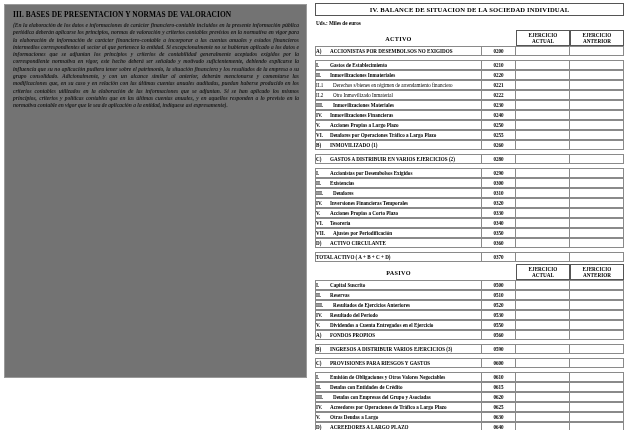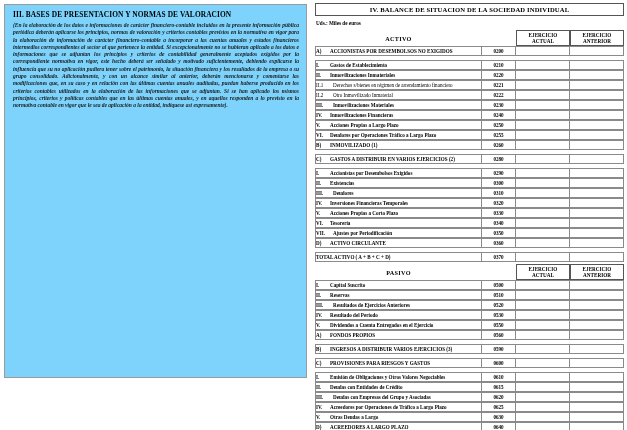--- a/index.html
+++ b/index.html
@@ -11,21 +11,21 @@
     overflow:hidden;
   }
   .page{position:relative;width:627px;height:430px;}
 
   
   .left-panel{
     position:absolute;left:4px;top:4px;width:303px;height:374px;
     border:1px solid #9a9a9a;
     box-sizing:border-box;
     padding:5px 7px 5px 8px;
-    background:#7dd3fc;
+    background:#737373;
   }
   .left-title{
     font-size:7.4px;font-weight:bold;letter-spacing:.1px;
     margin:0 0 3px 0;line-height:9px;
   }
   .left-body{
     font-size:5.5px;font-style:italic;font-weight:bold;
     line-height:7.3px;text-align:justify;color:#1a1a1a;
     margin:0;
   }

